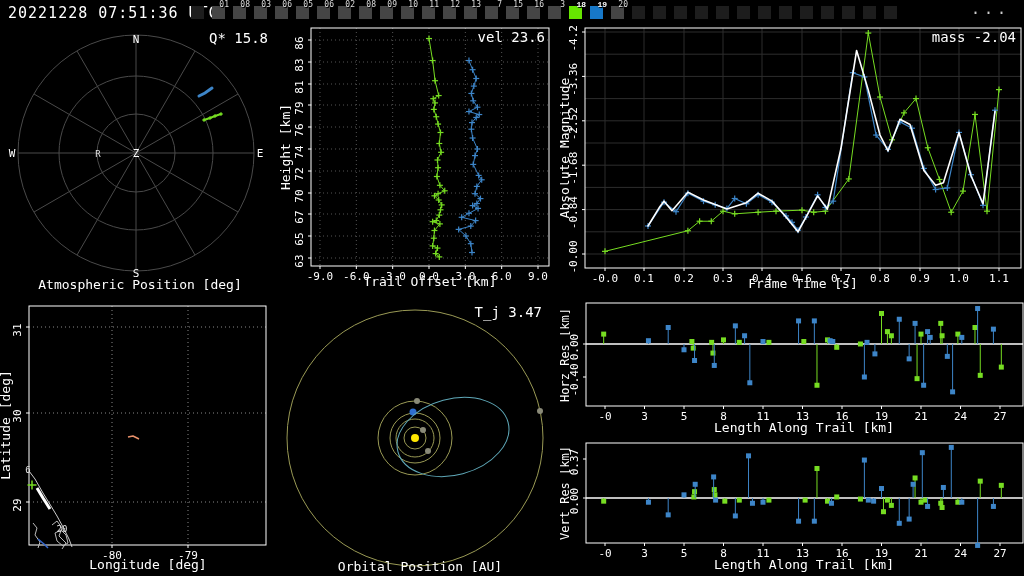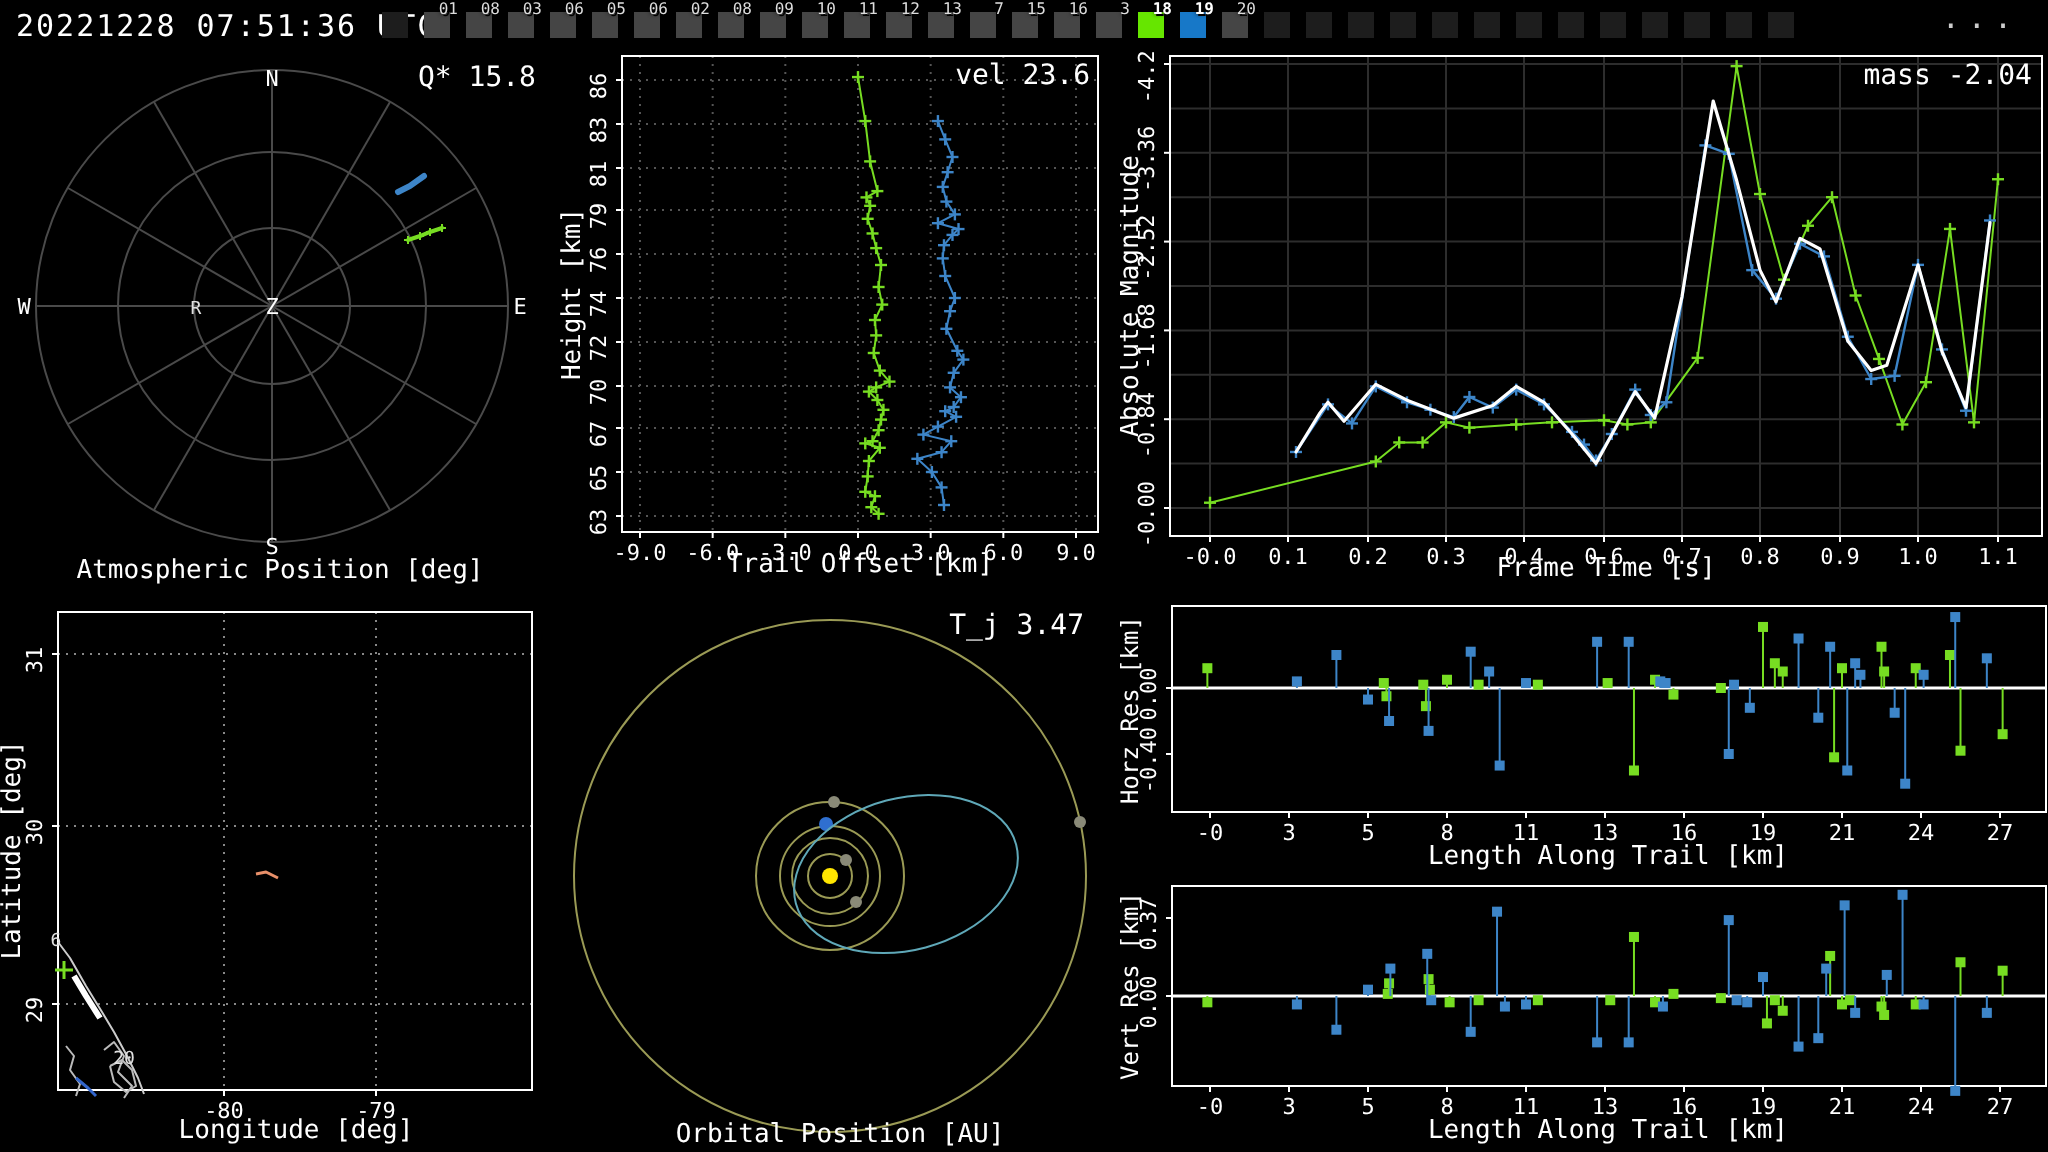--- a/index.html
+++ b/index.html
@@ -7,21 +7,21 @@
        font-family:"DejaVu Sans Mono",monospace;}
   .topbar{position:absolute;left:0;top:0;width:1024px;height:25px;}
   .clock{position:absolute;left:8px;top:4px;color:#fff;font-size:15px;letter-spacing:1px;white-space:pre;}
   .frame-strip{position:absolute;left:191px;top:6px;display:flex;}
   .frame{width:13px;height:13px;background:#454545;position:relative;margin-right:8px;flex:0 0 auto;}
   .frame.empty{background:#1d1d1d;}
   .frame.active-green{background:#66e600;}
   .frame.active-blue{background:#1778c8;}
   .fnum{position:absolute;top:-6px;right:-4px;font-size:8px;line-height:9px;color:#ddd;
         text-shadow:0 0 2px #000,1px 1px 0 #000;}
-  .frame.active-green .fnum,.frame.active-blue .fnum{color:#fff;font-weight:bold;}
+  .frame.active-green .fnum,.frame.active-blue .fnum{color:#fff;font-weight:bold;font-family:Liberation Mono, monospace;}
   .ellipsis{position:absolute;right:14px;top:0px;color:#ccc;font-size:15px;letter-spacing:4px;}
   svg{position:absolute;display:block;}
   svg text{font-family:"DejaVu Sans Mono",monospace;}
   .t9{font-size:9px;fill:#e0e0e0;}
   .t11{font-size:11px;fill:#ffffff;}
   .t12{font-size:12px;fill:#ffffff;}
   .t13{font-size:13px;fill:#ffffff;}
   .t14{font-size:14px;fill:#ffffff;}
   .watermark{position:absolute;left:4px;top:559px;color:#222;font-size:8px;margin-top:36px;}
 </style>

